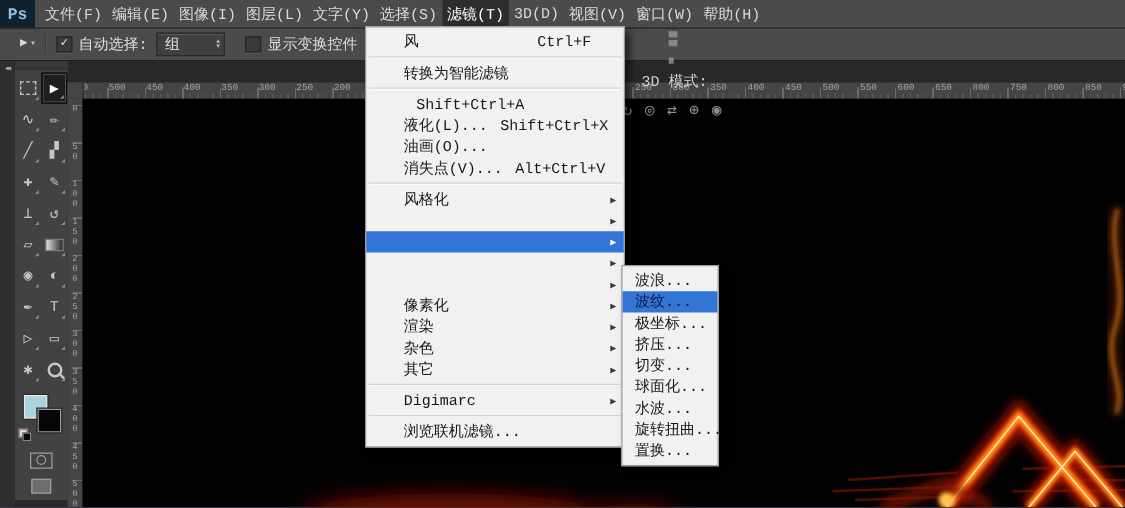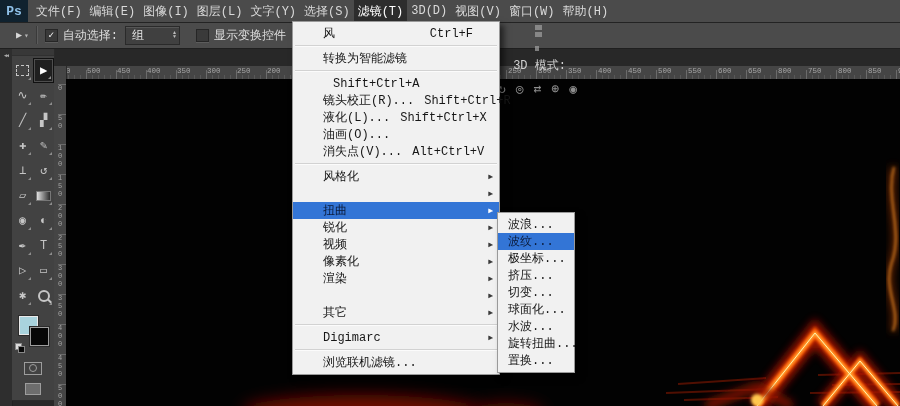--- a/index.html
+++ b/index.html
@@ -331,63 +331,57 @@
         </div>
         <div class="msep"></div>
         <div class="mi">
           <span class="lab">转换为智能滤镜</span>
         </div>
         <div class="msep"></div>
         <div class="mi">
           <span class="sc">Shift+Ctrl+A</span>
         </div>
         <div class="mi">
-          <span class="lab">镜头校正(R)...</span>
-          <span class="sc">Shift+Ctrl+R</span>
-        </div>
-        <div class="mi">
           <span class="lab">液化(L)...</span>
           <span class="sc">Shift+Ctrl+X</span>
         </div>
         <div class="mi">
           <span class="lab">油画(O)...</span>
         </div>
         <div class="mi">
           <span class="lab">消失点(V)...</span>
           <span class="sc">Alt+Ctrl+V</span>
         </div>
         <div class="msep"></div>
         <div class="mi">
           <span class="lab">风格化</span>
           <span class="arr">▶</span>
         </div>
         <div class="mi">
           <span class="arr">▶</span>
         </div>
         <div class="mi hl">
-          <span class="lab">扭曲</span>
-          <span class="arr">▶</span>
-        </div>
-        <div class="mi">
-          <span class="lab">锐化</span>
-          <span class="arr">▶</span>
-        </div>
-        <div class="mi">
-          <span class="lab">视频</span>
+          <span class="arr">▶</span>
+        </div>
+        <div class="mi">
+          <span class="arr">▶</span>
+        </div>
+        <div class="mi">
           <span class="arr">▶</span>
         </div>
         <div class="mi">
           <span class="lab">像素化</span>
           <span class="arr">▶</span>
         </div>
         <div class="mi">
           <span class="lab">渲染</span>
           <span class="arr">▶</span>
         </div>
         <div class="mi">
+          <span class="lab">杂色</span>
           <span class="arr">▶</span>
         </div>
         <div class="mi">
           <span class="lab">其它</span>
           <span class="arr">▶</span>
         </div>
         <div class="msep"></div>
         <div class="mi">
           <span class="lab">Digimarc</span>
           <span class="arr">▶</span>

